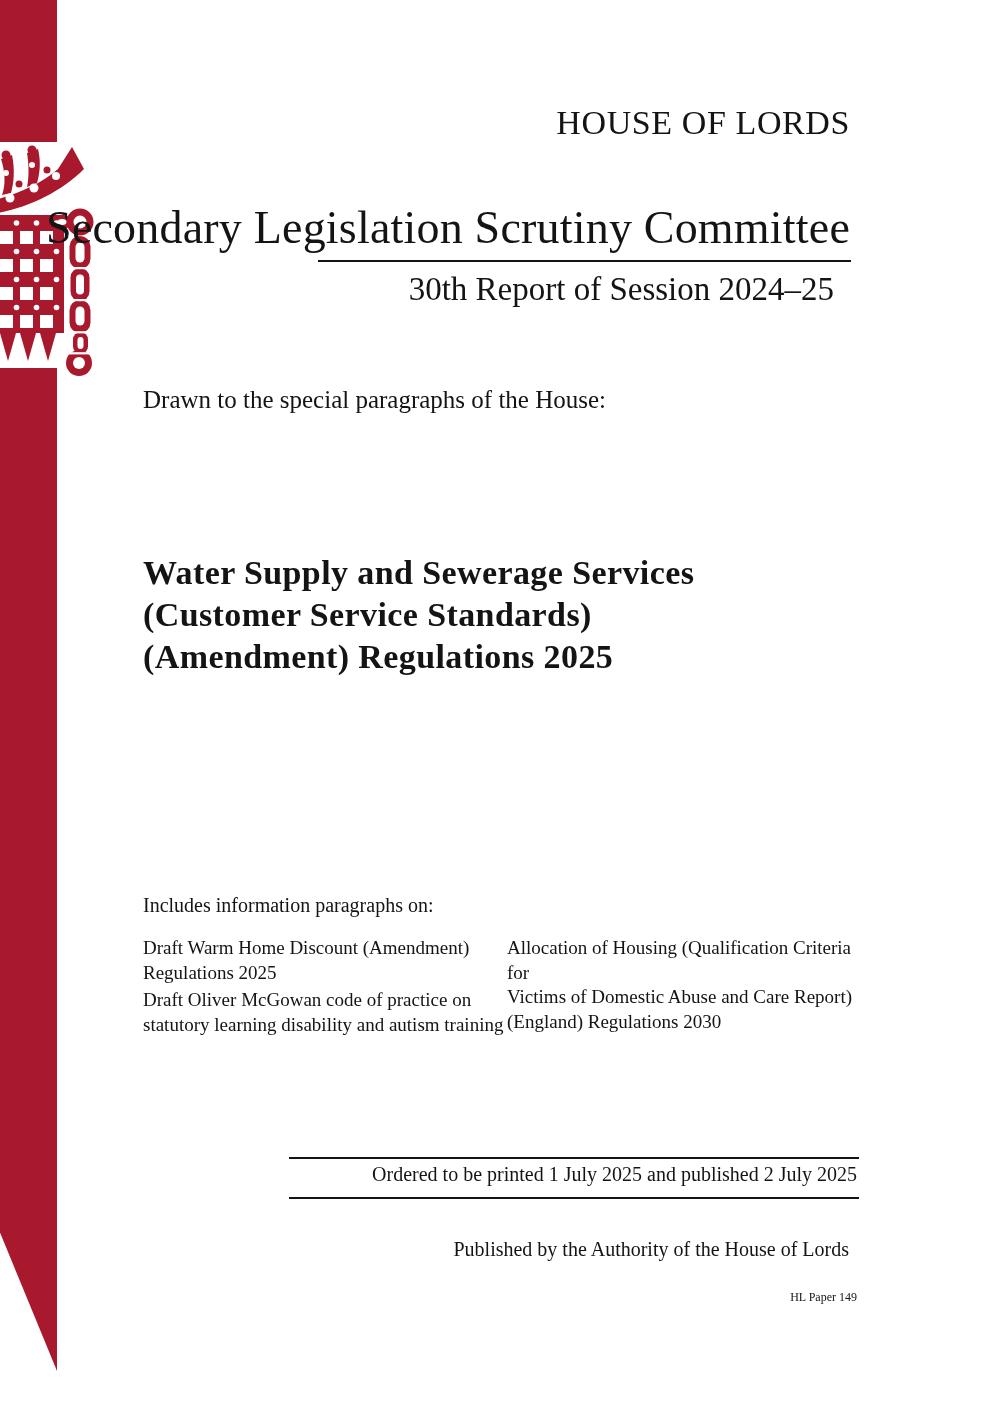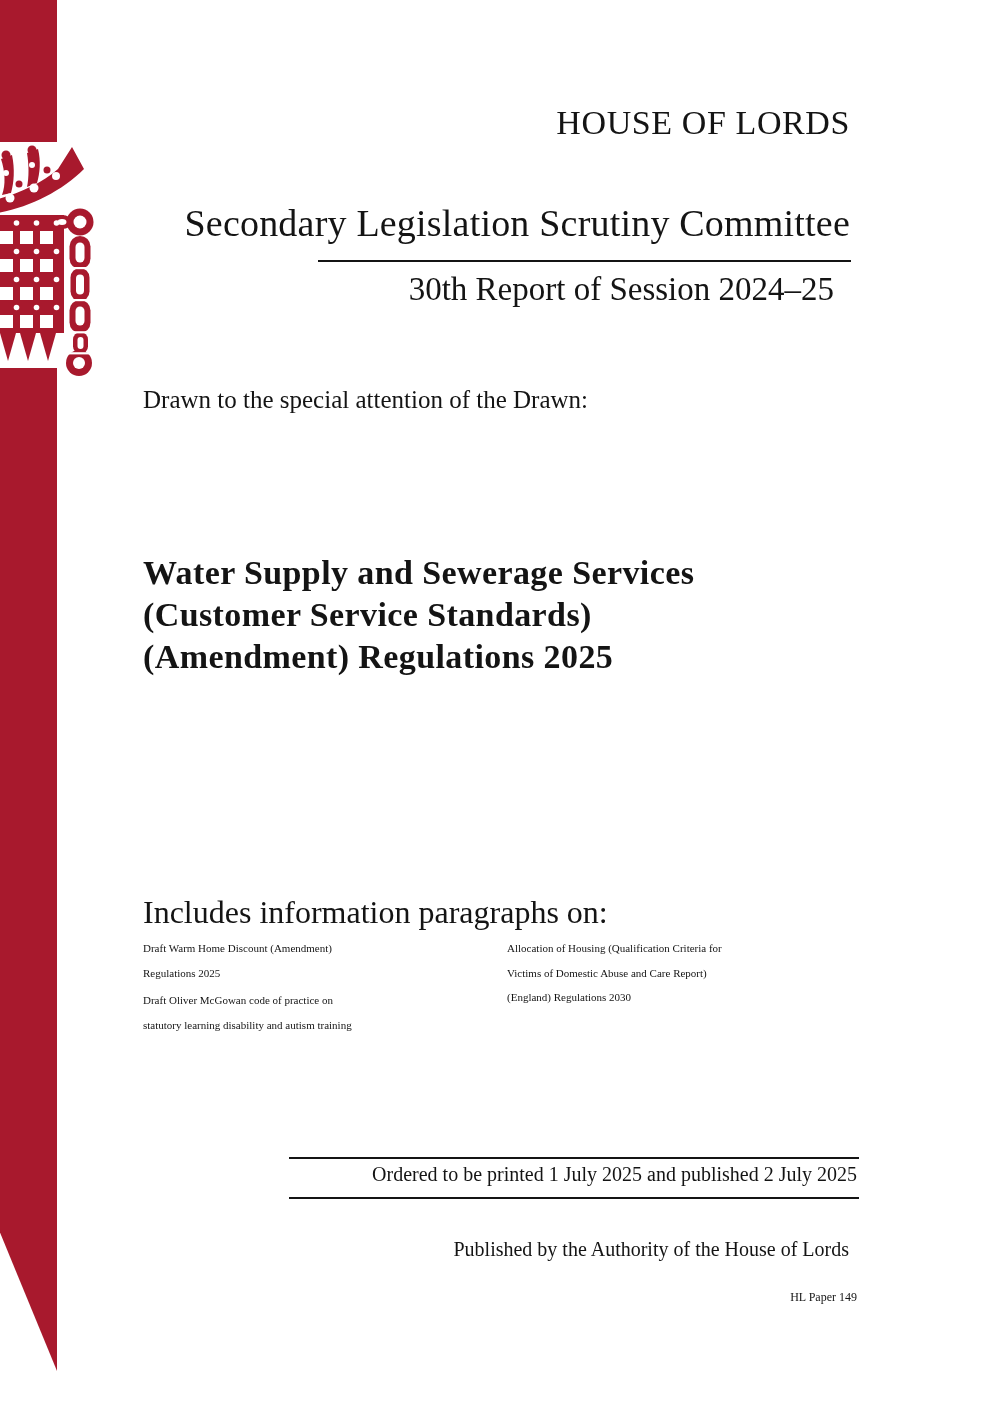--- a/index.html
+++ b/index.html
@@ -26,21 +26,21 @@
   }
   .logo { left: 0; top: 145px; }
 
   
   .house-title {
     top: 104px; right: 141px;
     font-size: 34px; letter-spacing: 0.6px; white-space: nowrap;
   }
   .committee-title {
     top: 201px; right: 141px;
-    font-size: 38px; letter-spacing: 0.2px; white-space: nowrap;
+    font-size: 46px; letter-spacing: 0.2px; white-space: nowrap;
   }
   .title-rule {
     top: 260px; right: 140px; width: 533px; height: 2px;
     background: #141414;
   }
   .report-subtitle {
     top: 271px; right: 157px;
     font-size: 33px; white-space: nowrap;
   }
 
@@ -52,27 +52,27 @@
   .instrument {
     left: 143px; width: 720px;
     font-size: 34px; font-weight: bold; line-height: 42px;
     letter-spacing: 0.4px;
   }
   .instrument-1 { top: 437px; }
   .instrument-2 { top: 552px; }
 
   .includes-heading {
     left: 143px; top: 894px;
-    font-size: 32px; white-space: nowrap;
+    font-size: 20px; white-space: nowrap;
   }
   .info-columns {
     left: 143px; top: 936px; width: 710px;
     display: flex;
   }
-  .info-col { font-size: 11px; line-height: 24.5px; }
+  .info-col { font-size: 19px; line-height: 24.5px; }
   .info-col-left  { width: 364px; }
   .info-col-right { width: 346px; }
   .info-para { margin: 0 0 3px 0; }
 
   
   .rule-ordered-top    { top: 1157px; right: 132px; width: 570px; height: 2px; background: #141414; }
   .ordered-line        { top: 1163px; right: 134px; font-size: 20px; white-space: nowrap; }
   .rule-ordered-bottom { top: 1197px; right: 132px; width: 570px; height: 2px; background: #141414; }
   .published-line      { top: 1238px; right: 142px; font-size: 20px; white-space: nowrap; }
   .paper-number        { top: 1290px; right: 134px; font-size: 12px; white-space: nowrap; }
@@ -158,21 +158,21 @@
       <rect x="67" y="186.2" width="26" height="2.2"></rect>
       <rect x="69" y="207.2" width="22" height="2.2"></rect>
     </g>
   </svg>
 
   <div class="abs house-title">HOUSE OF LORDS</div>
   <div class="abs committee-title">Secondary Legislation Scrutiny Committee</div>
   <div class="abs title-rule"></div>
   <div class="abs report-subtitle">30th Report of Session 2024–25</div>
 
-  <div class="abs drawn-heading">Drawn to the special attention of the Drawn:</div>
+  <div class="abs drawn-heading">Drawn to the special paragraphs of the House:</div>
 
 
   <div class="abs instrument instrument-2">
     <div>Water Supply and Sewerage Services</div>
     <div>(Customer Service Standards)</div>
     <div>(Amendment) Regulations 2025</div>
   </div>
 
   <div class="abs includes-heading">Includes information paragraphs on:</div>
 

